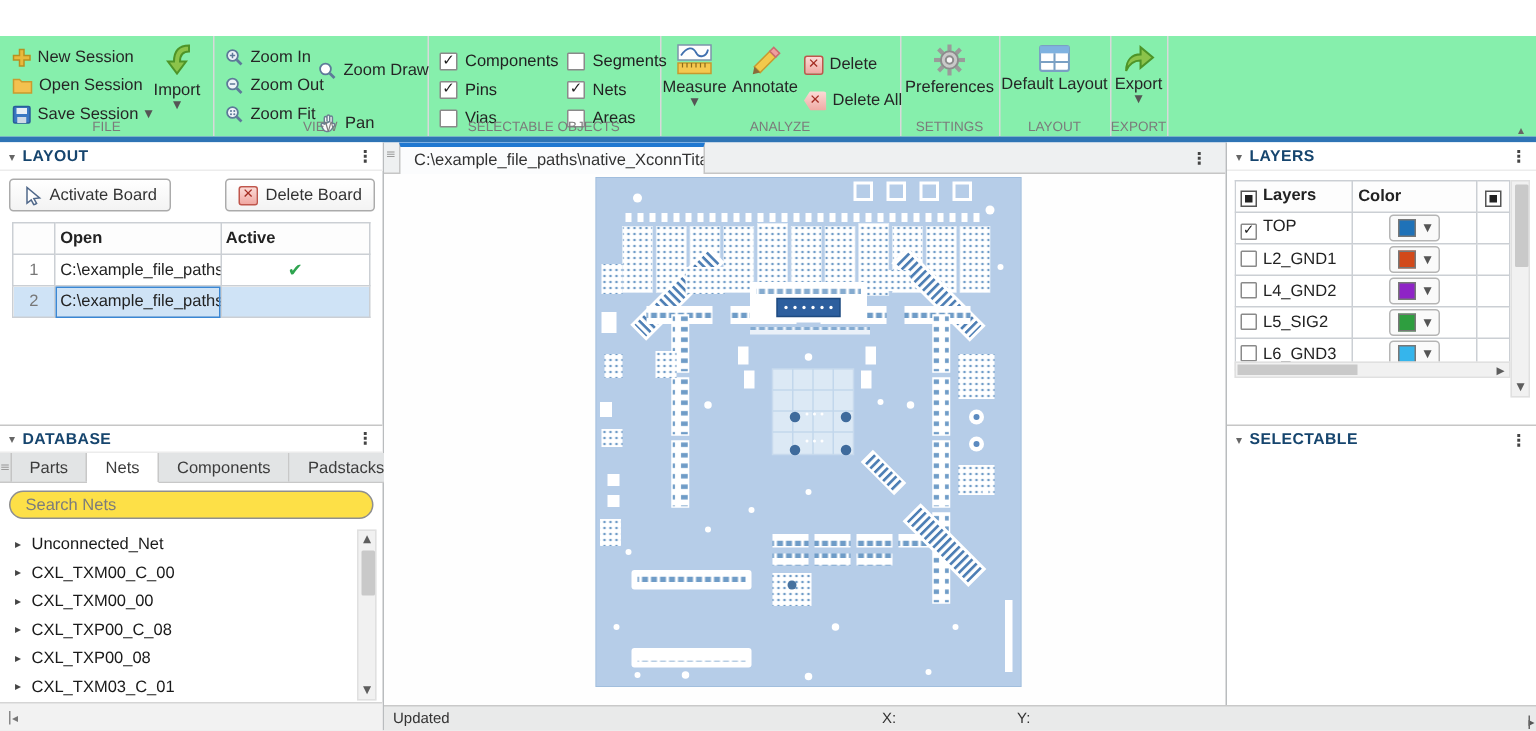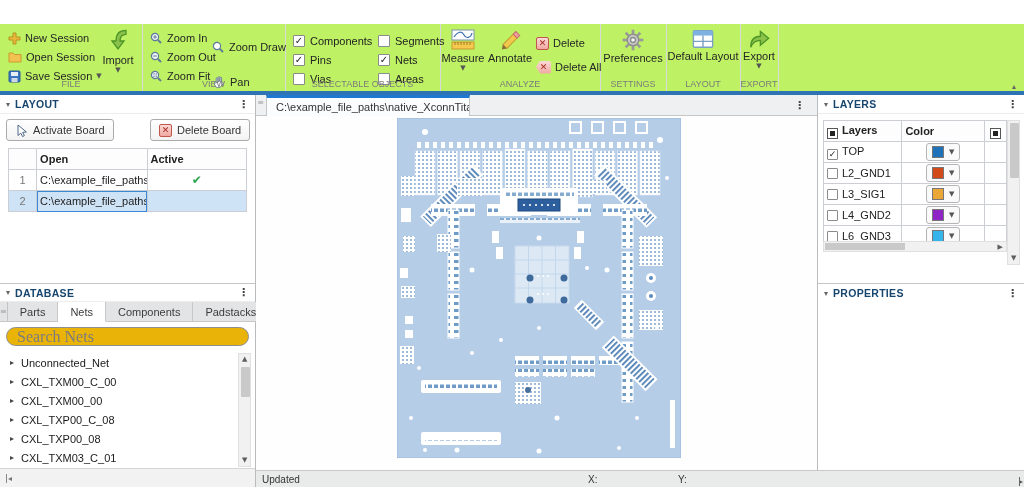--- a/index.html
+++ b/index.html
@@ -7,21 +7,21 @@
        font-family:"Liberation Sans",sans-serif;color:#222;}
   .glyph{font-family:"DejaVu Sans",sans-serif;}
 
   
   .topbar{position:absolute;left:0;top:0;width:1024px;height:24px;background:#0d3c64;}
   .apptab{position:absolute;left:7px;top:3px;height:21px;padding:0 15px;background:#f3f4f5;
           color:#143a5e;font-size:10px;letter-spacing:.4px;display:flex;align-items:center;
           border-radius:2px 2px 0 0;}
 
   
-  .ribbon{position:absolute;left:0;top:24px;width:1024px;height:67px;background:#bef264;}
+  .ribbon{position:absolute;left:0;top:24px;width:1024px;height:67px;background:#86efac;}
   .accentline{position:absolute;left:0;top:91px;width:1024px;height:4px;background:#2e74b5;}
   .rsec{position:absolute;top:0;height:67px;border-right:1px solid #d8d9da;}
   .seclabel{position:absolute;bottom:2px;left:0;right:0;text-align:center;font-size:9px;color:#7b7b7b;white-space:nowrap;}
   .rbtn-s{position:absolute;display:flex;align-items:center;gap:4px;font-size:11px;color:#262626;
           white-space:nowrap;height:16px;cursor:default;}
   .rbtn-big{position:absolute;display:flex;flex-direction:column;align-items:center;gap:1px;
             font-size:11px;color:#262626;text-align:center;}
   .caret{font-family:"DejaVu Sans",sans-serif;font-size:7px;color:#555;line-height:1;}
   .cbx{display:inline-flex;align-items:center;justify-content:center;width:12px;height:12px;
        background:#fff;border:1px solid #8a8a8a;border-radius:1px;font-family:"DejaVu Sans",sans-serif;
@@ -60,22 +60,22 @@
   .greencheck{color:#2ea44f;font-size:12px;font-family:"DejaVu Sans",sans-serif;}
   .db-head{top:188px;border-top:1px solid #c6c6c6;border-bottom:1px solid #ececec;}
   .db-tabs{position:absolute;left:0;top:207px;width:256px;height:20px;background:#e2e4e5;
            border-bottom:1px solid #c8c8c8;display:flex;align-items:stretch;box-sizing:border-box;}
   .tabgrip{width:9px;border-right:1px solid #c4c4c4;display:flex;align-items:center;justify-content:center;
            color:#9a9a9a;font-size:8px;}
   .dbtab{display:flex;align-items:center;padding:0 12px;font-size:11px;color:#3c3c3c;
          border-right:1px solid #c8c8c8;background:#e2e4e5;}
   .dbtab.active{background:#fff;border-bottom:1px solid #fff;margin-bottom:-1px;font-weight:normal;}
   .searchbox{position:absolute;left:6px;top:232px;width:243px;height:19px;border:1px solid #8f8f8f;
-             border-radius:10px;font-size:16px;padding:0 10px;box-sizing:border-box;color:#222;
-             font-family:Liberation Serif, serif;outline:none;background:#eab308;}
+             border-radius:10px;font-size:11px;padding:0 10px;box-sizing:border-box;color:#222;
+             font-family:Liberation Sans, sans-serif;outline:none;background:#fde047;}
   .searchbox::placeholder{color:#7c7c7c;}
   .netlist{position:absolute;left:0;top:258px;width:256px;height:114px;overflow:hidden;}
   .netitem{display:flex;align-items:center;gap:7px;height:19px;padding-left:10px;font-size:11px;color:#1a1a1a;}
   .netitem .tri{font-size:8px;color:#444;}
   .vtrack{position:absolute;background:#f1f1f1;border:1px solid #e0e0e0;box-sizing:border-box;}
   .vthumb{position:absolute;background:#c9c9c9;border-radius:1px;}
   .sarrow{position:absolute;font-size:7px;color:#5d5d5d;line-height:1;font-family:"DejaVu Sans",sans-serif;}
   .bottomstrip{position:absolute;left:0;top:373px;width:255px;height:19px;background:#f2f2f2;
                border-top:1px solid #d5d5d5;display:flex;align-items:center;padding-left:6px;gap:1px;box-sizing:border-box;}
   .bar1{width:1px;height:9px;background:#888;}
@@ -680,31 +680,31 @@
             </tr>
             <tr>
               <td><span class="cbx lcb glyph"></span><span>L2_GND1</span></td>
               <td style="text-align: center;"><span class="pill">
                   <span class="swatch" style="background: rgb(210, 73, 26);"></span>
                   <span class="caret">▼</span>
                 </span></td>
               <td></td>
             </tr>
             <tr>
-              <td><span class="cbx lcb glyph"></span><span>L3_SIG1</span></td>
+              <td><span class="cbx lcb glyph"></span><span>L4_GND2</span></td>
               <td style="text-align: center;"><span class="pill">
-                  <span class="swatch" style="background: rgb(234, 166, 54);"></span>
+                  <span class="swatch" style="background: rgb(142, 36, 198);"></span>
                   <span class="caret">▼</span>
                 </span></td>
               <td></td>
             </tr>
             <tr>
-              <td><span class="cbx lcb glyph"></span><span>L4_GND2</span></td>
+              <td><span class="cbx lcb glyph"></span><span>L5_SIG2</span></td>
               <td style="text-align: center;"><span class="pill">
-                  <span class="swatch" style="background: rgb(142, 36, 198);"></span>
+                  <span class="swatch" style="background: rgb(46, 158, 63);"></span>
                   <span class="caret">▼</span>
                 </span></td>
               <td></td>
             </tr>
             <tr>
               <td><span class="cbx lcb glyph"></span><span>L6_GND3</span></td>
               <td style="text-align: center;"><span class="pill">
                   <span class="swatch" style="background: rgb(53, 181, 236);"></span>
                   <span class="caret">▼</span>
                 </span></td>
@@ -718,18 +718,18 @@
       <div class="vthumb" style="left:2px;top:2px;width:9px;height:55px"></div>
       <span class="sarrow" style="left:3px;bottom:2px">▼</span>
     </div>
     <div class="hscroll">
       <div class="hthumb"></div>
       <span class="sarrow" style="right:3px;top:2px">▶</span>
     </div>
 
     <div class="phead props-head">
       <span class="tri glyph">▾</span>
-      <span class="ptitle">PROPERTIES</span>
+      <span class="ptitle">SELECTABLE</span>
       <span class="dots glyph">⋮</span>
     </div>
   </div>
 
 </div>
 
 </body></html>

